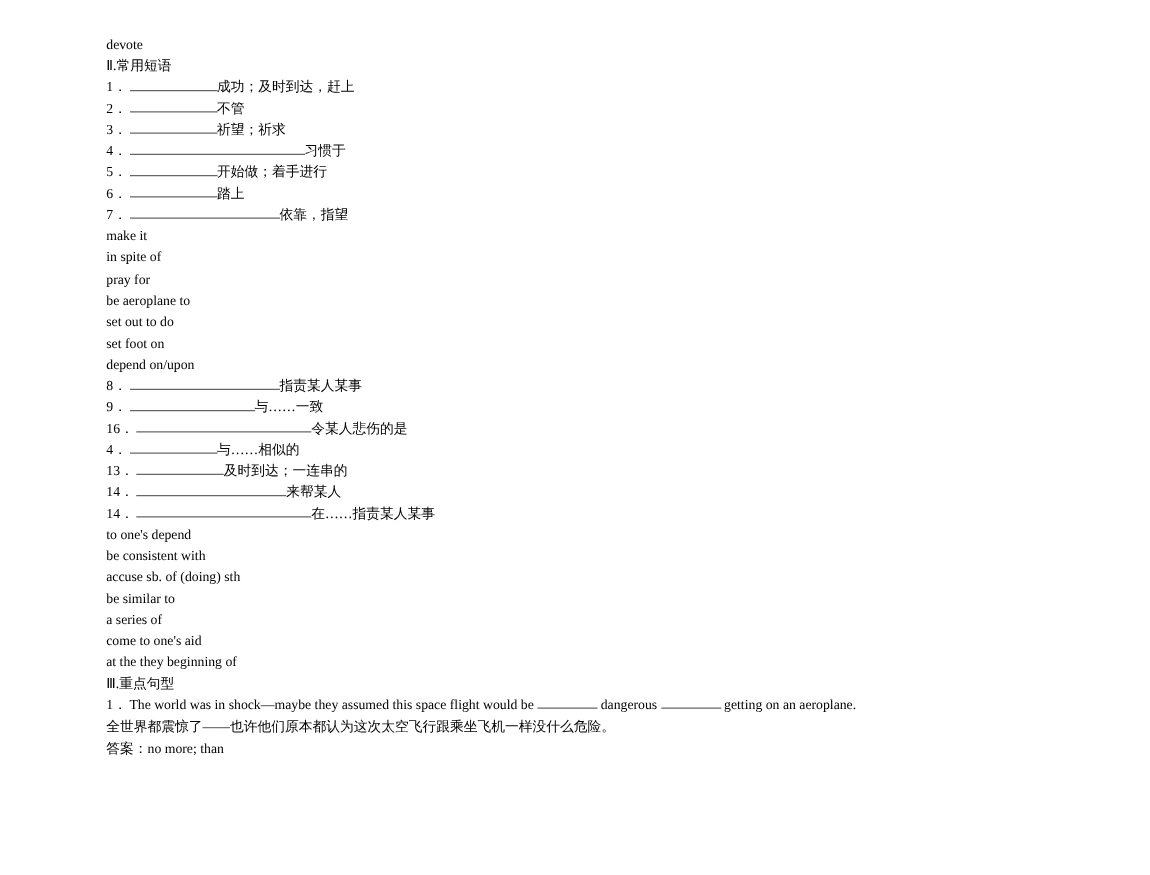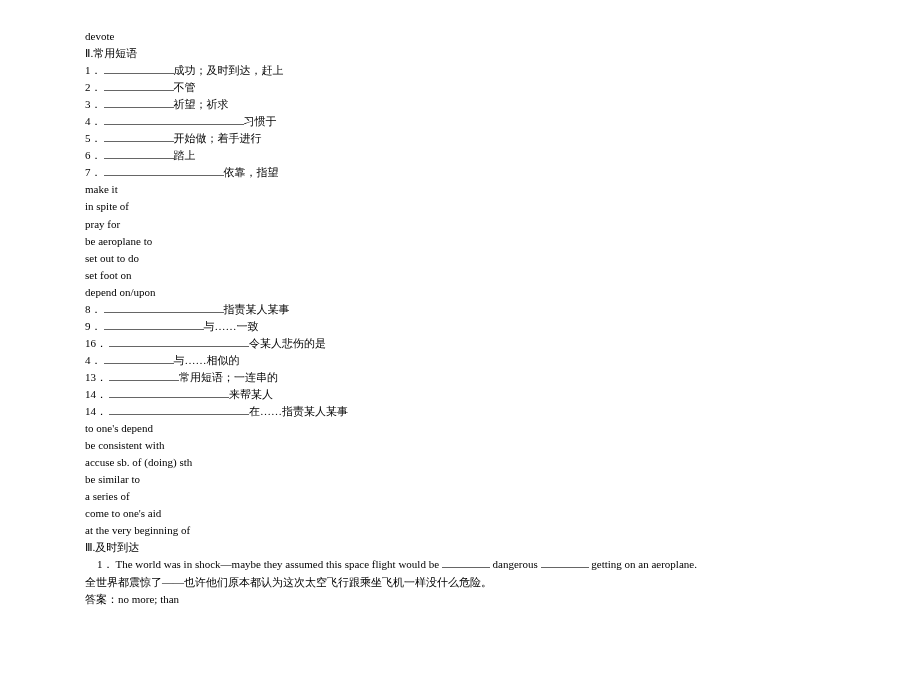--- a/index.html
+++ b/index.html
@@ -54,21 +54,20 @@
       border-bottom: 0.5px solid #666;
       width: 48px;
       height: 10px;
       vertical-align: baseline;
     }
     .num {
       margin-right: 2px;
     }
     .wrap-line {
       white-space: normal;
-      margin-left: 12px;
     }
   </style>
 </head>
 <body>
 
 <div class="line">devote</div>
 <div class="line">Ⅱ.常用短语</div>
 
 <div class="line"><span class="num">1．</span><span class="blank-short"></span><span>成功；及时到达，赶上</span></div>
 <div class="line"><span class="num">2．</span><span class="blank-short"></span><span>不管</span></div>
@@ -83,31 +82,31 @@
 <div class="line">pray for</div>
 <div class="line">be aeroplane to</div>
 <div class="line">set out to do</div>
 <div class="line">set foot on</div>
 <div class="line">depend on/upon</div>
 
 <div class="line"><span class="num">8．</span><span class="blank-long"></span><span>指责某人某事</span></div>
 <div class="line"><span class="num">9．</span><span class="blank-med"></span><span>与……一致</span></div>
 <div class="line"><span class="num">16．</span><span class="blank-xlong"></span><span>令某人悲伤的是</span></div>
 <div class="line"><span class="num">4．</span><span class="blank-short"></span><span>与……相似的</span></div>
-<div class="line"><span class="num">13．</span><span class="blank-short"></span><span>常用短语；一连串的</span></div>
+<div class="line"><span class="num">13．</span><span class="blank-short"></span><span>及时到达；一连串的</span></div>
 <div class="line"><span class="num">14．</span><span class="blank-long"></span><span>来帮某人</span></div>
 <div class="line"><span class="num">14．</span><span class="blank-xlong"></span><span>在……指责某人某事</span></div>
 
 <div class="line">to one's depend</div>
 <div class="line">be consistent with</div>
 <div class="line">accuse sb. of (doing) sth</div>
 <div class="line">be similar to</div>
 <div class="line">a series of</div>
 <div class="line">come to one's aid</div>
-<div class="line">at the very beginning of</div>
+<div class="line">at the they beginning of</div>
 
-<div class="line">Ⅲ.及时到达</div>
+<div class="line">Ⅲ.重点句型</div>
 
 <div class="line wrap-line"><span class="num">1．</span><span>The world was in shock—maybe they assumed this space flight would be </span><span class="blank-inline"></span><span> dangerous </span><span class="blank-inline"></span><span> getting on an aeroplane.</span></div>
 
 <div class="line">全世界都震惊了——也许他们原本都认为这次太空飞行跟乘坐飞机一样没什么危险。</div>
 
 <div class="line"><span>答案：</span><span>no more; than</span></div>
 
 </body></html>

